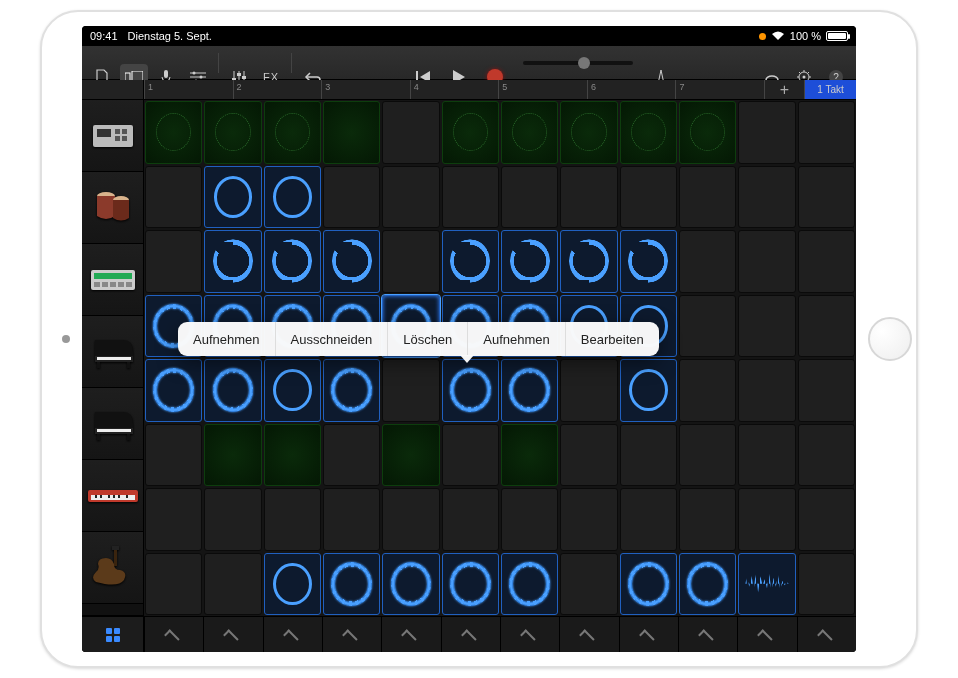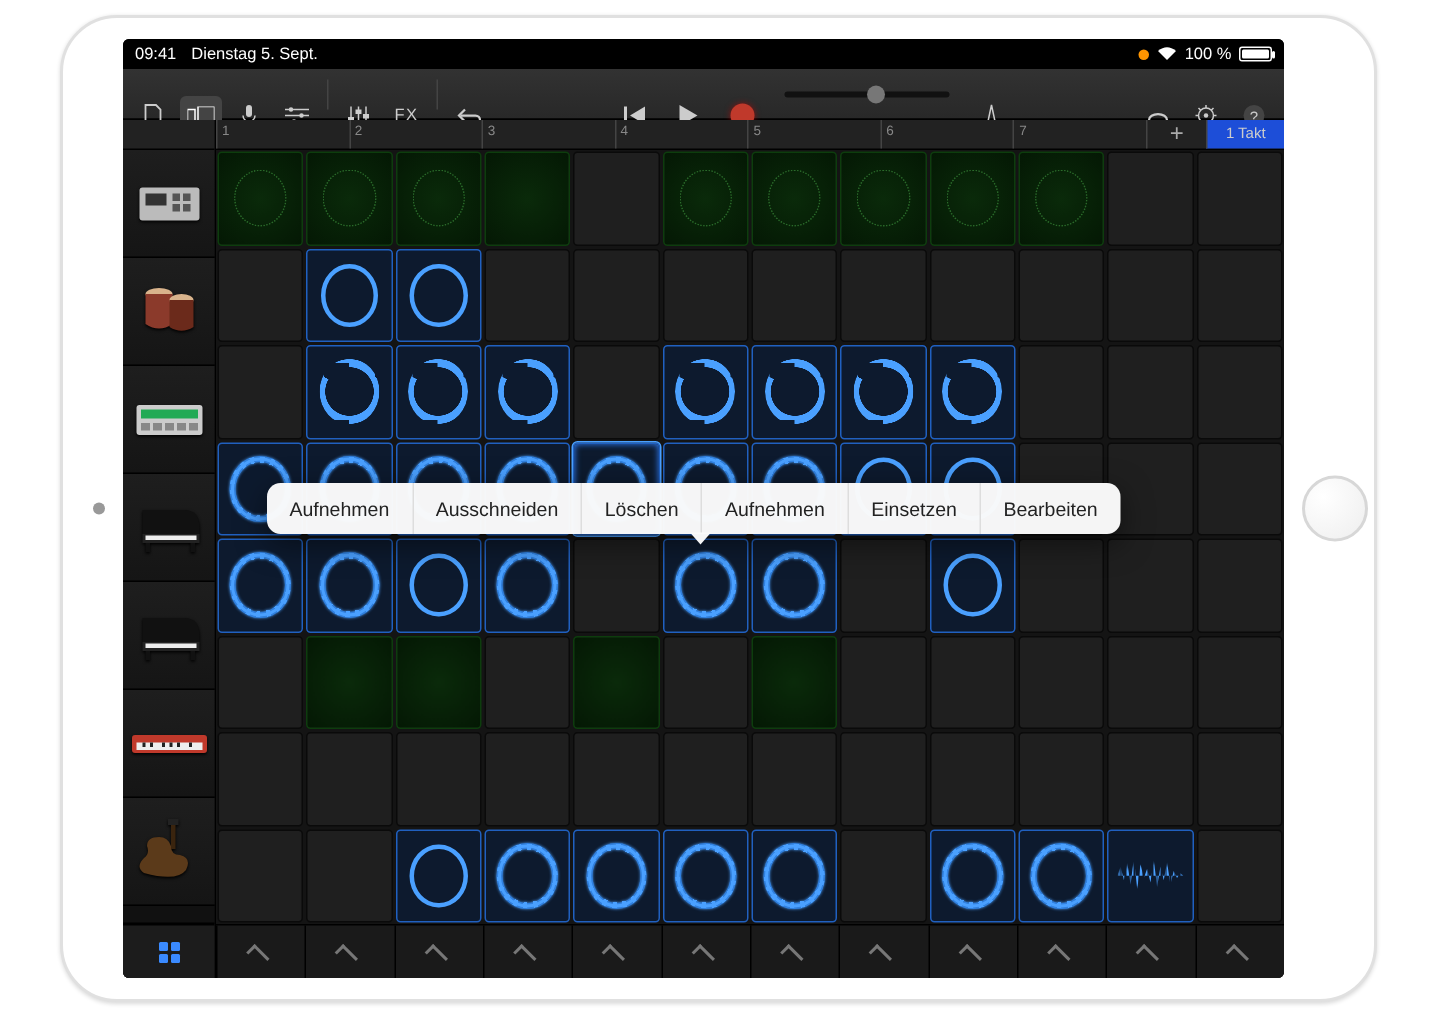--- a/index.html
+++ b/index.html
@@ -664,21 +664,20 @@
               <span class="chev-up"></span>
             </div>
           </div>
       </div>
 
       <div class="ctx-menu" id="ctx">
           <div class="ctx-item">Aufnehmen</div>
           <div class="ctx-item">Ausschneiden</div>
           <div class="ctx-item">Löschen</div>
           <div class="ctx-item">Aufnehmen</div>
-          <div class="ctx-item">Einsetzen</div>
           <div class="ctx-item">Bearbeiten</div>
         </div>
       <div class="ctx-pointer"></div>
 
     </div>
 
   </div>
 </div>
 
 </body></html>

